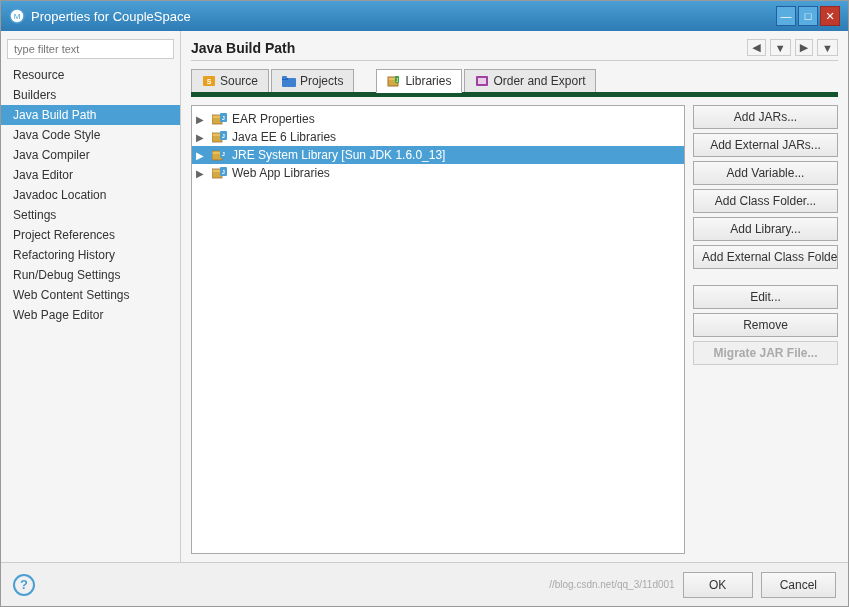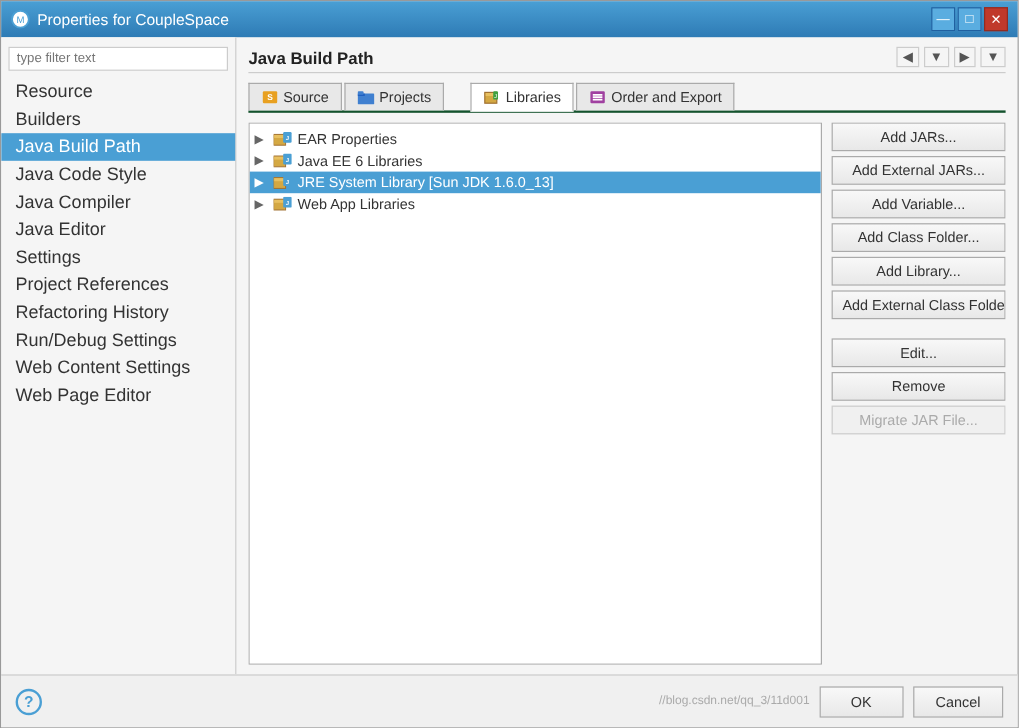--- a/index.html
+++ b/index.html
@@ -63,40 +63,40 @@
     .title-btn.close {
       background: #c0392b;
       border-color: #922b21;
     }
     .content-area {
       display: flex;
       flex: 1;
       overflow: hidden;
     }
     .sidebar {
-      width: 196px;
+      width: 180px;
       background: #f5f5f5;
       border-right: 1px solid #ccc;
       display: flex;
       flex-direction: column;
       padding-top: 4px;
       flex-shrink: 0;
     }
     .filter-input {
       margin: 4px 6px 6px 6px;
       padding: 3px 6px;
       border: 1px solid #ccc;
       font-size: 11px;
       color: #aaa;
       background: white;
       width: calc(100% - 12px);
     }
     .nav-item {
       padding: 3px 12px;
-      font-size: 15px;
+      font-size: 12px;
       color: #333;
       cursor: pointer;
       white-space: nowrap;
     }
     .nav-item.selected {
       background: #4a9fd4;
       color: white;
     }
     .main-panel {
       flex: 1;
@@ -123,21 +123,21 @@
     .panel-title-nav button {
       background: none;
       border: 1px solid #ccc;
       padding: 1px 4px;
       cursor: pointer;
       font-size: 11px;
       color: #555;
     }
     .tabs {
       display: flex;
-      border-bottom: 2px solid #14532d;
+      border-bottom: 5px solid #14532d;
       margin-bottom: 8px;
       gap: 0;
     }
     .tab {
       padding: 4px 10px;
       border: 1px solid #aaa;
       border-bottom: none;
       background: #e8e8e8;
       cursor: pointer;
       font-size: 12px;
@@ -229,20 +229,21 @@
       cursor: pointer;
       text-align: center;
       color: #333;
       white-space: nowrap;
     }
     .action-btn:disabled, .action-btn.disabled {
       color: #aaa;
       background: #f0f0f0;
       border-color: #ccc;
       cursor: default;
+      font-weight: bold;
     }
     .btn-spacer { height: 8px; }
     .footer {
       height: 44px;
       border-top: 1px solid #ccc;
       display: flex;
       align-items: center;
       justify-content: space-between;
       padding: 0 12px;
       background: #f0f0f0;
@@ -297,20 +298,21 @@
 
     <div class="sidebar">
       <input class="filter-input" type="text" placeholder="type filter text" style="">
       <div id="nav-items-container">
           <div class="nav-item">Resource</div>
           <div class="nav-item">Builders</div>
           <div class="nav-item selected">Java Build Path</div>
           <div class="nav-item">Java Code Style</div>
           <div class="nav-item">Java Compiler</div>
           <div class="nav-item">Java Editor</div>
+          <div class="nav-item">Javadoc Location</div>
           <div class="nav-item">Settings</div>
           <div class="nav-item">Project References</div>
           <div class="nav-item">Refactoring History</div>
           <div class="nav-item">Run/Debug Settings</div>
           <div class="nav-item">Web Content Settings</div>
           <div class="nav-item">Web Page Editor</div>
         </div>
     </div>
 
     <div class="main-panel">

